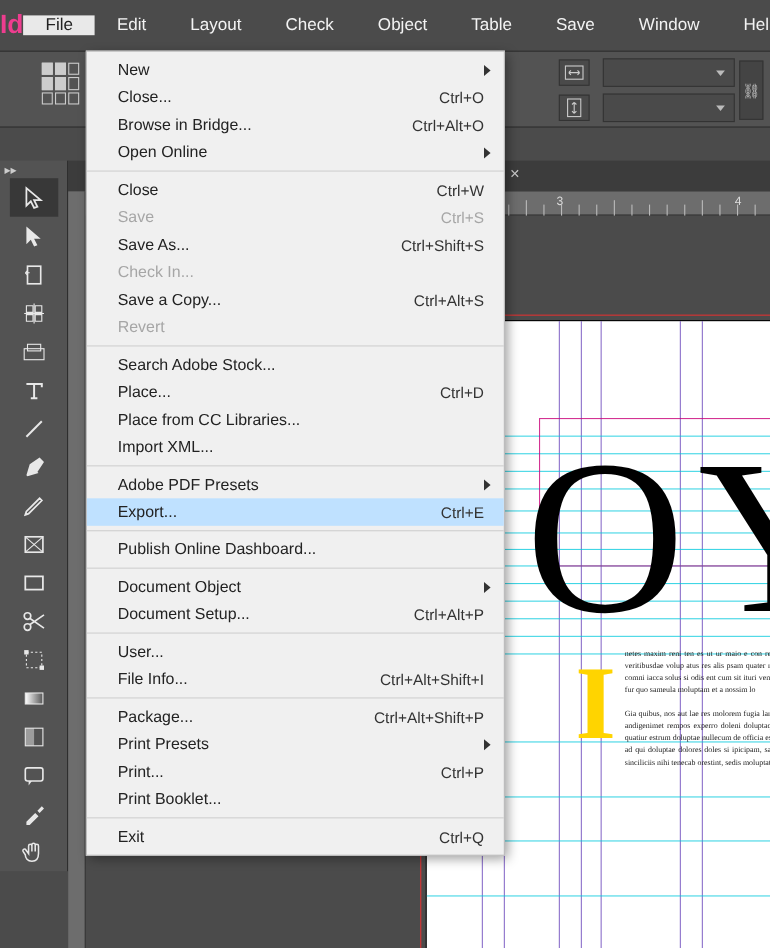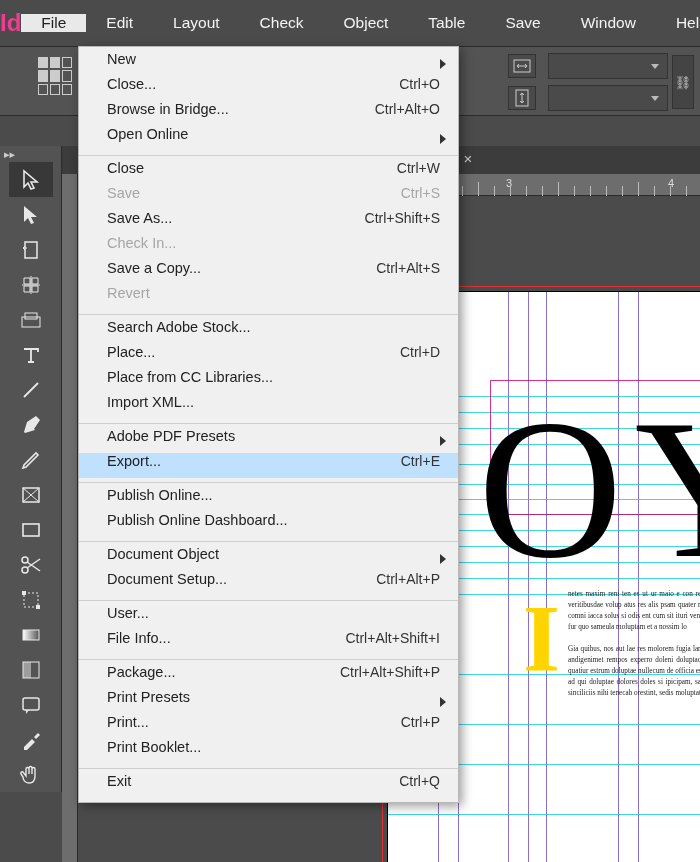--- a/index.html
+++ b/index.html
@@ -111,20 +111,21 @@
     border: 1px solid #b8b8b8;
     box-shadow: 3px 3px 10px rgba(0,0,0,.4);
     z-index: 50;
     color: #222;
     font-size: 14.5px;
     padding: 4px 0;
   }
   .fm-row {
     height: 25px;
     display: flex;
+    align-items: center;
     padding: 0 18px 0 28px;
     position: relative;
   }
   .fm-row.sep { height: 0; border-top: 1px solid #cfcfcf; margin: 4px 0; padding:0; }
   .fm-row .label { flex: 1; }
   .fm-row .sc { color: #333; font-size: 14px; }
   .fm-row.dis .label, .fm-row.dis .sc { color: #a6a6a6; }
   .fm-row.hi { background: #bfe1ff; }
   .fm-row .sub {
     position: absolute; right: 12px; top: 8px;
@@ -334,23 +335,20 @@
     <div class="fm-row sep"></div>
     <div class="fm-row">
       <span class="label">Adobe PDF Presets</span>
       <span class="sub"></span>
     </div>
     <div class="fm-row hi">
       <span class="label">Export...</span>
       <span class="sc">Ctrl+E</span>
     </div>
     <div class="fm-row sep"></div>
-    <div class="fm-row">
-      <span class="label">Publish Online...</span>
-    </div>
     <div class="fm-row">
       <span class="label">Publish Online Dashboard...</span>
     </div>
     <div class="fm-row sep"></div>
     <div class="fm-row">
       <span class="label">Document Object</span>
       <span class="sub"></span>
     </div>
     <div class="fm-row">
       <span class="label">Document Setup...</span>

